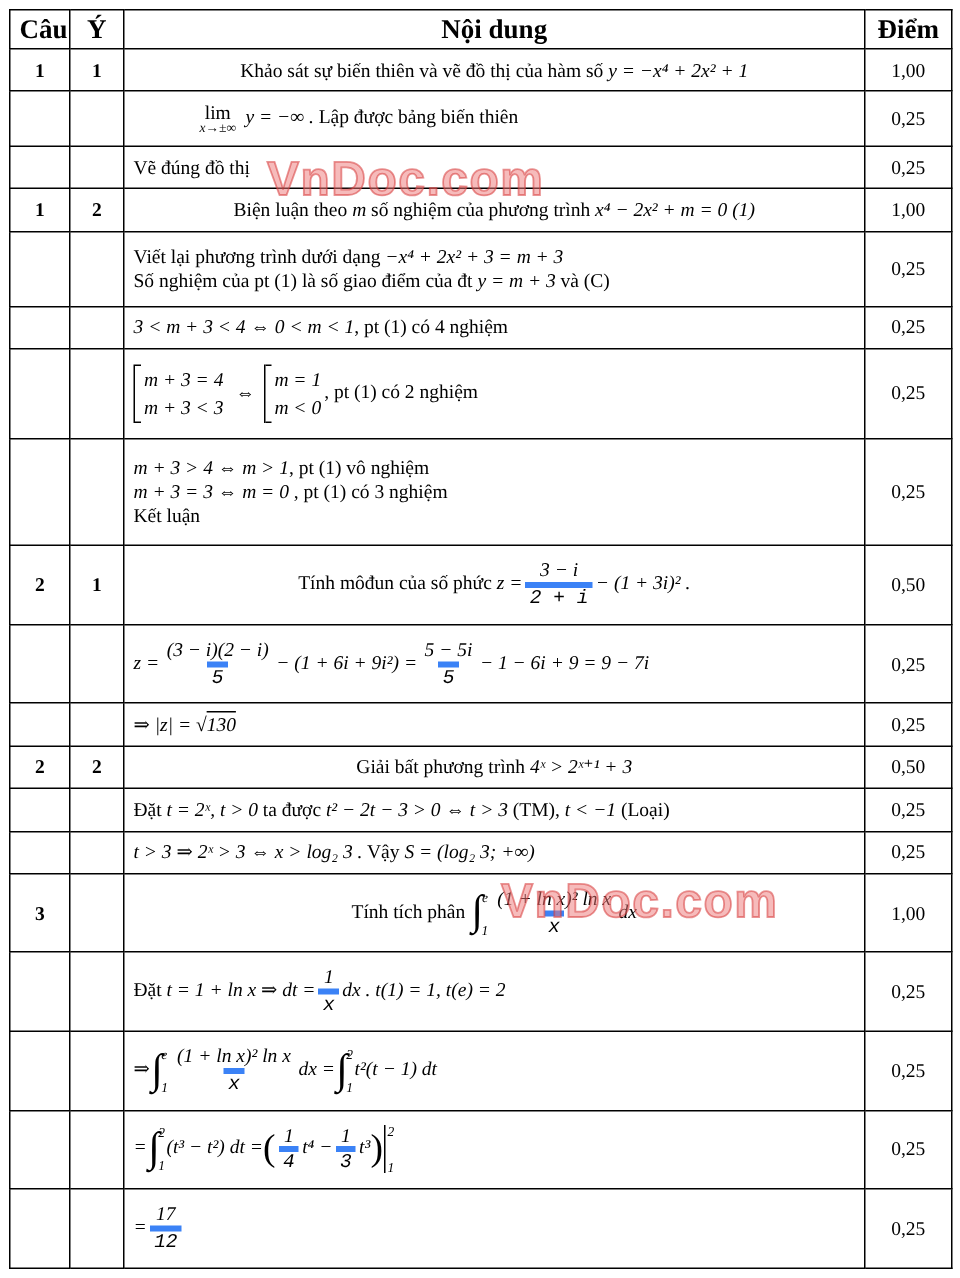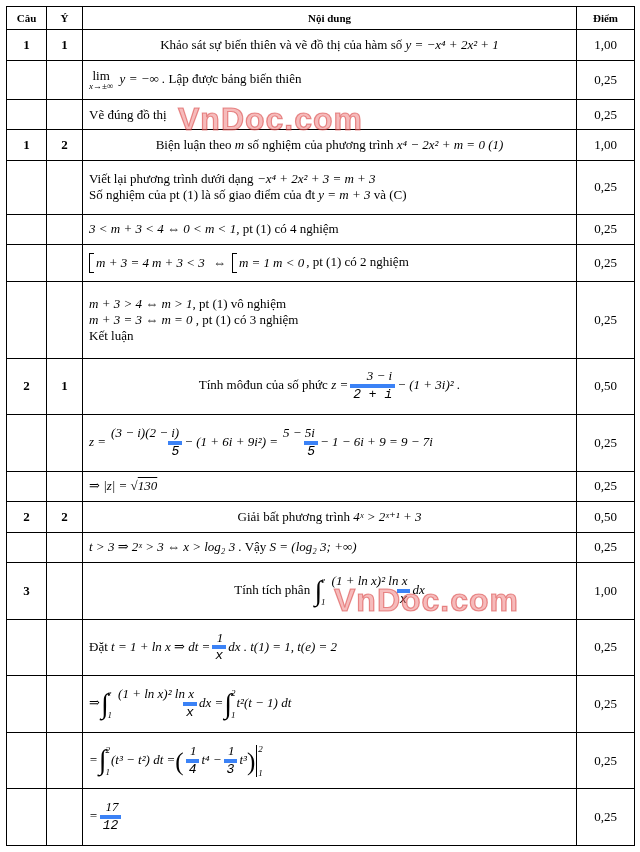--- a/index.html
+++ b/index.html
@@ -1,39 +1,39 @@
 <!DOCTYPE html>
 <html><head>
 <meta charset="utf-8">
 <style>
   html,body { margin:0; padding:0; background:#fff; }
   body { width:640px; height:852px; font-family:"Liberation Serif","DejaVu Serif",serif; color:#000; }
   .page { position:relative; width:640px; height:852px; box-sizing:border-box; padding:6px; }
   table.doc { border-collapse:collapse; width:100%; height:100%; table-layout:fixed; }
   th,td { border:1px solid #000; padding:2px 6px; font-size:13px; vertical-align:middle; }
-  th { font-weight:bold; text-align:center; height:18px; font-size:11px; }
+  th { font-weight:bold; text-align:center; height:18px; font-size:18px; }
   col.c-cau { width:40px; } col.c-y { width:36px; } col.c-nd { width:494px; } col.c-diem { width:58px; }
   td.cc { text-align:center; font-weight:bold; padding:2px 1px; }
   td.sc { text-align:center; padding:2px 2px; }
   td.sc.b { font-weight:normal; }
   td.nd.ndc { text-align:center; }
   .mt { font-style:italic; }
   .pl { font-style:normal; }
   .line { display:block; }
   
-  .frac { display:inline-flex; flex-direction:column; align-items:flex-end; vertical-align:middle; font-style:italic; line-height:1.15; margin:0 2px; }
+  .frac { display:inline-flex; flex-direction:column; align-items:center; vertical-align:middle; font-style:italic; line-height:1.15; margin:0 2px; }
   .frac .num { padding:0 3px; }
   .frac .den { border-top:4px solid #3b82f6; padding:0 3px;font-family:Liberation Mono, monospace; }
   
-  .lim { display:inline-flex; flex-direction:column; align-items:center; vertical-align:middle; line-height:1; margin-right:3px; }
+  .lim { display:inline-flex; flex-direction:column; align-items:center; vertical-align:middle; line-height:1; margin-right:3px;margin-left:44px; }
   .lim .limword { font-style:normal; }
   .lim .limsub { font-size:9px; font-style:italic; }
   
   .cases { display:inline-flex; align-items:center; vertical-align:middle; gap:6px; font-style:italic; }
-  .brkcol { display:inline-flex; flex-direction:row; gap:3px; border-left:1.5px solid #000; padding:2px 2px 2px 6px; position:relative; }
+  .brkcol { display:inline-flex; flex-direction:column; gap:3px; border-left:1.5px solid #000; padding:2px 2px 2px 6px; position:relative; }
   .brkcol::before { content:""; position:absolute; left:0; top:0; width:4px; border-top:1.5px solid #000; }
   .brkcol::after { content:""; position:absolute; left:0; bottom:0; width:4px; border-bottom:1.5px solid #000; }
   
   .intgrp { display:inline-flex; align-items:center; vertical-align:middle; margin:0 1px; }
   .intsign { font-size:28px; line-height:0.95; font-style:normal; }
   .intlims { display:inline-flex; flex-direction:column; justify-content:space-between; height:32px; font-size:9px; font-style:italic; margin-left:-1px; }
   
   .ovl { text-decoration:overline; font-style:italic; }
   
   .bigp { font-size:25px; line-height:1; vertical-align:middle; font-style:normal; }
@@ -179,20 +179,26 @@
         <td class="sc">0,25</td>
       </tr>
 
       <tr>
         <td class="cc">2</td>
         <td class="cc">2</td>
         <td class="nd ndc"><span class="pl">Giải bất phương trình  </span><span class="mt">4ˣ &gt; 2ˣ⁺¹ + 3</span></td>
         <td class="sc b">0,50</td>
       </tr>
 
+      <tr>
+        <td class="cc"></td>
+        <td class="cc"></td>
+        <td class="nd"><span class="pl">Đặt </span><span class="mt">t = 2ˣ, t &gt; 0</span><span class="pl"> ta được </span><span class="mt">t² − 2t − 3 &gt; 0 ⇔ t &gt; 3</span><span class="pl"> (TM), </span><span class="mt">t &lt; −1</span><span class="pl"> (Loại)</span></td>
+        <td class="sc">0,25</td>
+      </tr>
 
       <tr>
         <td class="cc"></td>
         <td class="cc"></td>
         <td class="nd"><span class="mt">t &gt; 3 ⇒ 2ˣ &gt; 3 ⇔ x &gt; log₂ 3 .</span><span class="pl"> Vậy  </span><span class="mt">S = (log₂ 3; +∞)</span></td>
         <td class="sc">0,25</td>
       </tr>
 
       <tr>
         <td class="cc">3</td>

